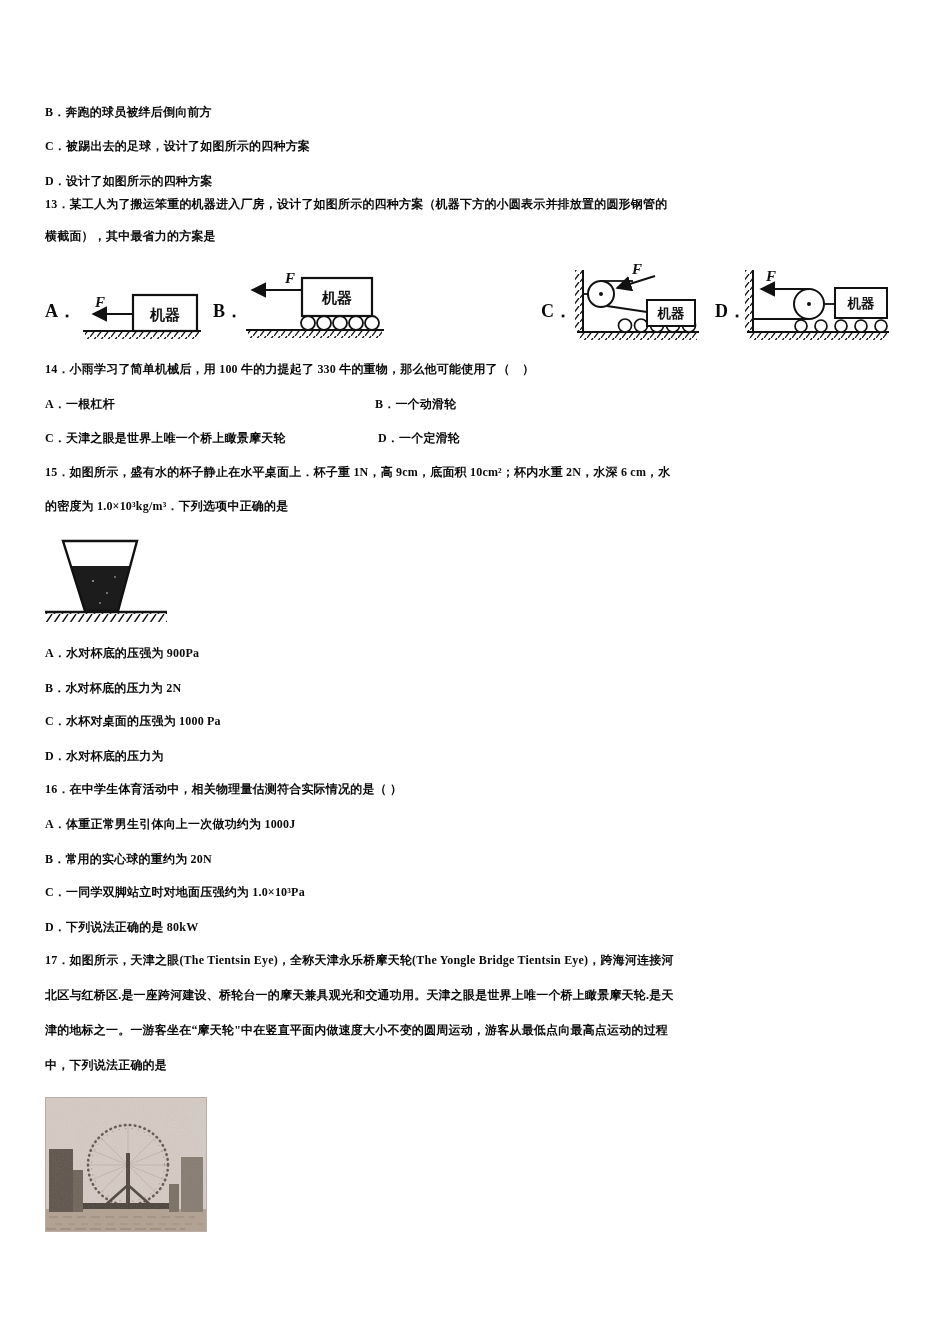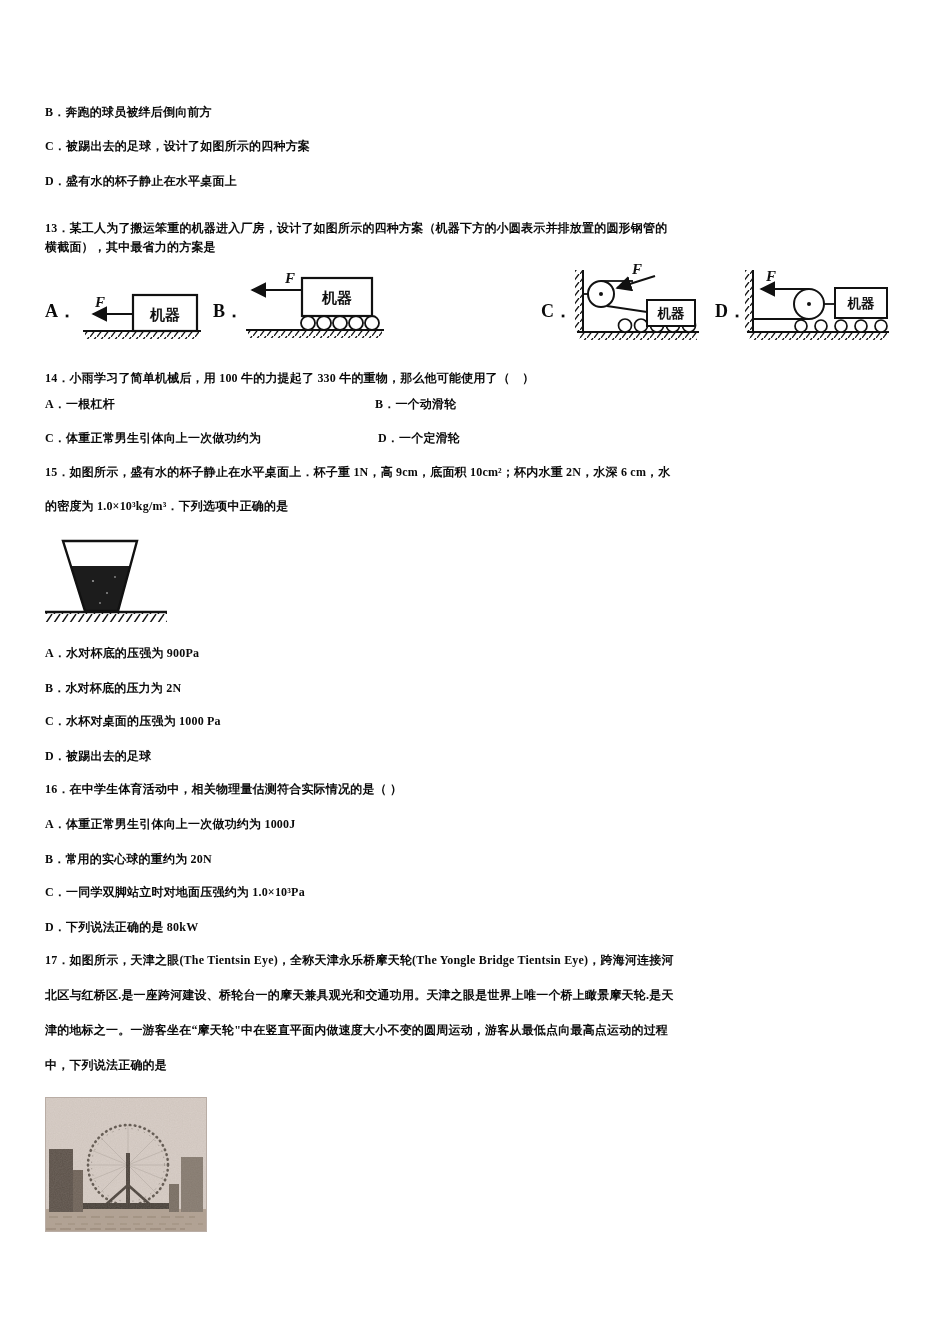--- a/index.html
+++ b/index.html
@@ -19,24 +19,24 @@
   svg text{font-family:"Liberation Serif","DejaVu Serif",serif;font-weight:bold;fill:#111;}
   .ftext{font-style:italic;font-size:15px;}
   .boxlabel{font-size:15px;}
   .boxlabel-sm{font-size:13.5px;}
 </style>
 </head>
 <body>
 
 <div class="line" style="top:101px">B．奔跑的球员被绊后倒向前方</div>
 <div class="line" style="top:135px">C．被踢出去的足球，设计了如图所示的四种方案</div>
-<div class="line" style="top:170px">D．盛有水的杯子静止在水平桌面上</div>
-
-<div class="line" style="top:217px">13．某工人为了搬运笨重的机器进入厂房，设计了如图所示的四种方案（机器下方的小圆表示并排放置的圆形钢管的</div>
-<div class="line" style="top:236px">横截面），其中最省力的方案是</div>
+<div class="line" style="top:170px">D．设计了如图所示的四种方案</div>
+
+<div class="line" style="top:193px">13．某工人为了搬运笨重的机器进入厂房，设计了如图所示的四种方案（机器下方的小圆表示并排放置的圆形钢管的</div>
+<div class="line" style="top:225px">横截面），其中最省力的方案是</div>
 
 <div class="figlabel" style="left:45px;top:299px">A．</div>
 <svg style="left:83px;top:281px" width="120" height="64" viewBox="0 0 120 64">
   <defs>
     <pattern id="hgA" width="7" height="8" patternUnits="userSpaceOnUse">
         <line x1="0" y1="8" x2="6" y2="0" stroke="#111" stroke-width="1.3"></line>
       </pattern>
     <marker id="ahA" viewBox="0 0 10 10" refX="9" refY="5" markerWidth="8" markerHeight="8" orient="auto">
         <path d="M0,0 L10,5 L0,10 z" fill="#111"></path>
       </marker>
@@ -124,24 +124,24 @@
   <line x1="10" y1="53" x2="66" y2="53" stroke="#111" stroke-width="1.8"></line>
   <rect x="92" y="22" width="52" height="30" fill="#fff" stroke="#111" stroke-width="2"></rect>
   <text x="118" y="42" text-anchor="middle" class="boxlabel-sm">机器</text>
   <line x1="66" y1="38" x2="92" y2="38" stroke="#111" stroke-width="1.8"></line>
   <circle cx="66" cy="38" r="15" fill="#fff" stroke="#111" stroke-width="2"></circle>
   <circle cx="66" cy="38" r="2" fill="#111"></circle>
   <line x1="66" y1="23" x2="18" y2="23" stroke="#111" stroke-width="2" marker-end="url(#ahD)"></line>
   <text x="28" y="15" text-anchor="middle" class="ftext">F</text>
 </svg>
 
-<div class="line" style="top:367px">14．小雨学习了简单机械后，用 100 牛的力提起了 330 牛的重物，那么他可能使用了（　）</div>
+<div class="line" style="top:358px">14．小雨学习了简单机械后，用 100 牛的力提起了 330 牛的重物，那么他可能使用了（　）</div>
 <div class="line" style="top:393px">A．一根杠杆</div>
 <div class="line" style="top:393px;left:375px">B．一个动滑轮</div>
-<div class="line" style="top:427px">C．体重正常男生引体向上一次做功约为</div>
+<div class="line" style="top:427px">C．天津之眼是世界上唯一个桥上瞰景摩天轮</div>
 <div class="line" style="top:427px;left:378px">D．一个定滑轮</div>
 
 <div class="line" style="top:461px">15．如图所示，盛有水的杯子静止在水平桌面上．杯子重 1N，高 9cm，底面积 10cm²；杯内水重 2N，水深 6 cm，水</div>
 <div class="line" style="top:495px">的密度为 1.0×10³kg/m³．下列选项中正确的是</div>
 
 <svg style="left:45px;top:533px" width="160" height="95" viewBox="0 0 160 95">
   <defs>
     <pattern id="hgE" width="8" height="9" patternUnits="userSpaceOnUse">
         <line x1="1" y1="9" x2="7" y2="0" stroke="#111" stroke-width="1.4"></line>
       </pattern>
@@ -152,21 +152,21 @@
   <circle cx="48" cy="48" r="1.1" fill="#fff" opacity="0.55"></circle>
   <circle cx="62" cy="60" r="1" fill="#fff" opacity="0.5"></circle>
   <circle cx="55" cy="70" r="1" fill="#fff" opacity="0.45"></circle>
   <circle cx="70" cy="44" r="0.9" fill="#fff" opacity="0.5"></circle>
   <path d="M18,8 L92,8 L73,78 L40,78 Z" fill="none" stroke="#111" stroke-width="2.4"></path>
 </svg>
 
 <div class="line" style="top:642px">A．水对杯底的压强为 900Pa</div>
 <div class="line" style="top:677px">B．水对杯底的压力为 2N</div>
 <div class="line" style="top:710px">C．水杯对桌面的压强为 1000 Pa</div>
-<div class="line" style="top:745px">D．被踢出去的足球</div>
+<div class="line" style="top:745px">D．水对杯底的压力为</div>
 
 <div class="line" style="top:778px">16．在中学生体育活动中，相关物理量估测符合实际情况的是（ ）</div>
 <div class="line" style="top:813px">A．体重正常男生引体向上一次做功约为 1000J</div>
 <div class="line" style="top:848px">B．常用的实心球的重约为 20N</div>
 <div class="line" style="top:881px">C．一同学双脚站立时对地面压强约为 1.0×10³Pa</div>
 <div class="line" style="top:916px">D．下列说法正确的是 80kW</div>
 
 <div class="line" style="top:949px">17．如图所示，天津之眼(The Tientsin Eye)，全称天津永乐桥摩天轮(The Yongle Bridge Tientsin Eye)，跨海河连接河</div>
 <div class="line" style="top:984px">北区与红桥区.是一座跨河建设、桥轮台一的摩天兼具观光和交通功用。天津之眼是世界上唯一个桥上瞰景摩天轮.是天</div>
 <div class="line" style="top:1019px">津的地标之一。一游客坐在“摩天轮"中在竖直平面内做速度大小不变的圆周运动，游客从最低点向最高点运动的过程</div>

